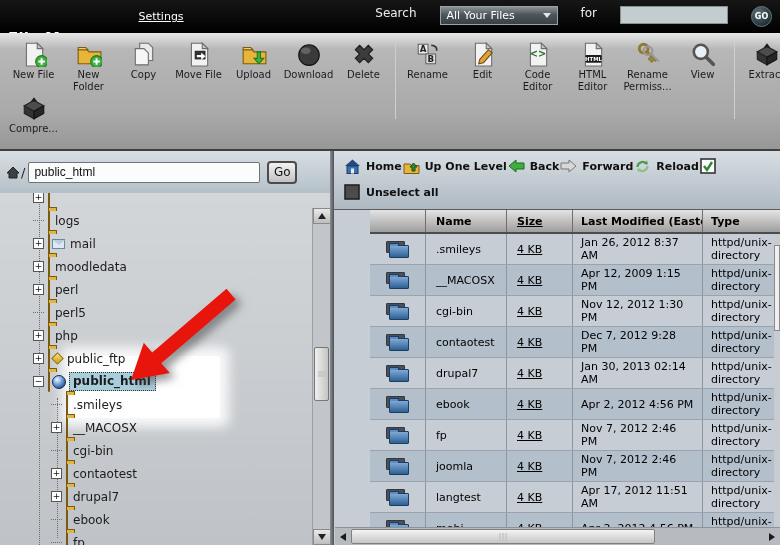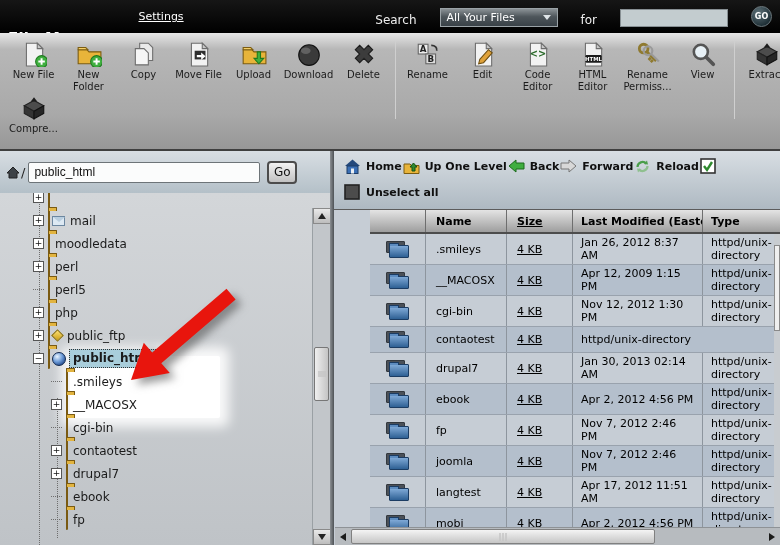--- a/index.html
+++ b/index.html
@@ -5,21 +5,21 @@
   * { margin:0; padding:0; box-sizing:border-box; }
   html,body { width:780px; height:545px; overflow:hidden; }
   body { position:relative; font-family:"DejaVu Sans","Liberation Sans",sans-serif; background:#c9ced3; }
 
   
   .topbar { position:absolute; left:0; top:0; width:780px; height:33px;
     background:linear-gradient(#161616,#000); color:#fff;
     display:flex; align-items:center; padding:0 8px; }
   .fm-title { font-size:15px; font-weight:bold; letter-spacing:.2px; margin-right:18px;margin-top:45px; }
   .settings-link { font-size:11px; color:#fff; text-decoration:underline; cursor:pointer; }
-  .search-zone { margin-left:auto; display:flex; align-items:flex-end; gap:23px; }
+  .search-zone { margin-left:auto; display:flex; align-items:flex-start; gap:23px; }
   .search-label { font-size:12px; color:#eee; }
   .scope-select { width:118px; height:19px; background:linear-gradient(#8b9296,#4e565b 45%,#394147);
     border:1px solid #9aa2a6; color:#fff; font-size:11px; display:flex; align-items:center;
     padding:0 6px; cursor:pointer; }
   .scope-select .caret { margin-left:auto; width:0; height:0; border-left:4px solid transparent;
     border-right:4px solid transparent; border-top:5px solid #dfe5e8; }
   .search-input { width:108px; height:18px; background:#c3cccf; border:1px solid #878f93;
     font-size:11px; padding:0 4px; color:#222; }
   .go-btn { width:21px; height:21px; border-radius:50%; border:1px solid #6d797e;
     background:radial-gradient(circle at 35% 30%, #5d7077, #22333a 70%, #101c21);
@@ -419,20 +419,25 @@
 <div class="tree-panel">
   <div class="tree-callout"></div>
   <div class="tree-spine1"></div>
   <div class="tree-spine2"></div>
   <div class="tree-list">
       <div class="tree-row depth1">
         <span class="expander">+</span>
         <span class="tico"><span class="fold"></span></span>
       </div>
       <div class="tree-row depth1">
+        <span class="expander stub"></span>
+        <span class="tico"><span class="fold"></span></span>
+        <span class="tree-label">logs</span>
+      </div>
+      <div class="tree-row depth1">
         <span class="expander">+</span>
         <span class="tico"><span class="fold"></span></span>
         <span class="envelope"></span>
         <span class="tree-label">mail</span>
       </div>
       <div class="tree-row depth1">
         <span class="expander">+</span>
         <span class="tico"><span class="fold"></span></span>
         <span class="tree-label">moodledata</span>
       </div>
@@ -566,20 +571,21 @@
       </div>
       <div class="trow dark">
         <div class="td c-icon">
           <span class="tbl-folder">
             <span class="bk"></span>
             <span class="ft"></span>
           </span>
         </div>
         <div class="td c-name">contaotest</div>
         <div class="td c-size">4 KB</div>
+        <div class="td c-mod">Dec 7, 2012 9:28 PM</div>
         <div class="td c-type">httpd/unix-directory</div>
       </div>
       <div class="trow light">
         <div class="td c-icon">
           <span class="tbl-folder">
             <span class="bk"></span>
             <span class="ft"></span>
           </span>
         </div>
         <div class="td c-name">drupal7</div>

